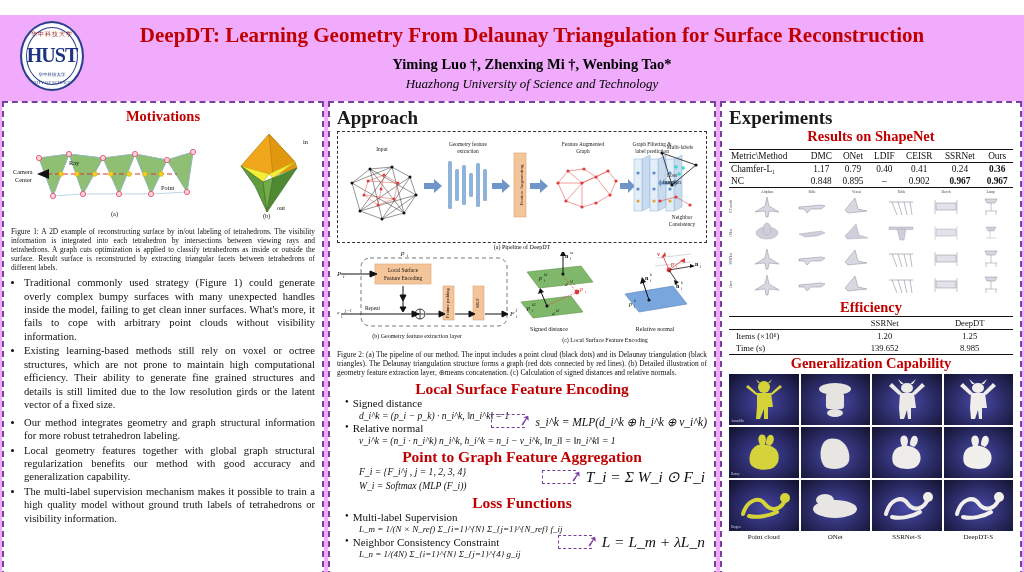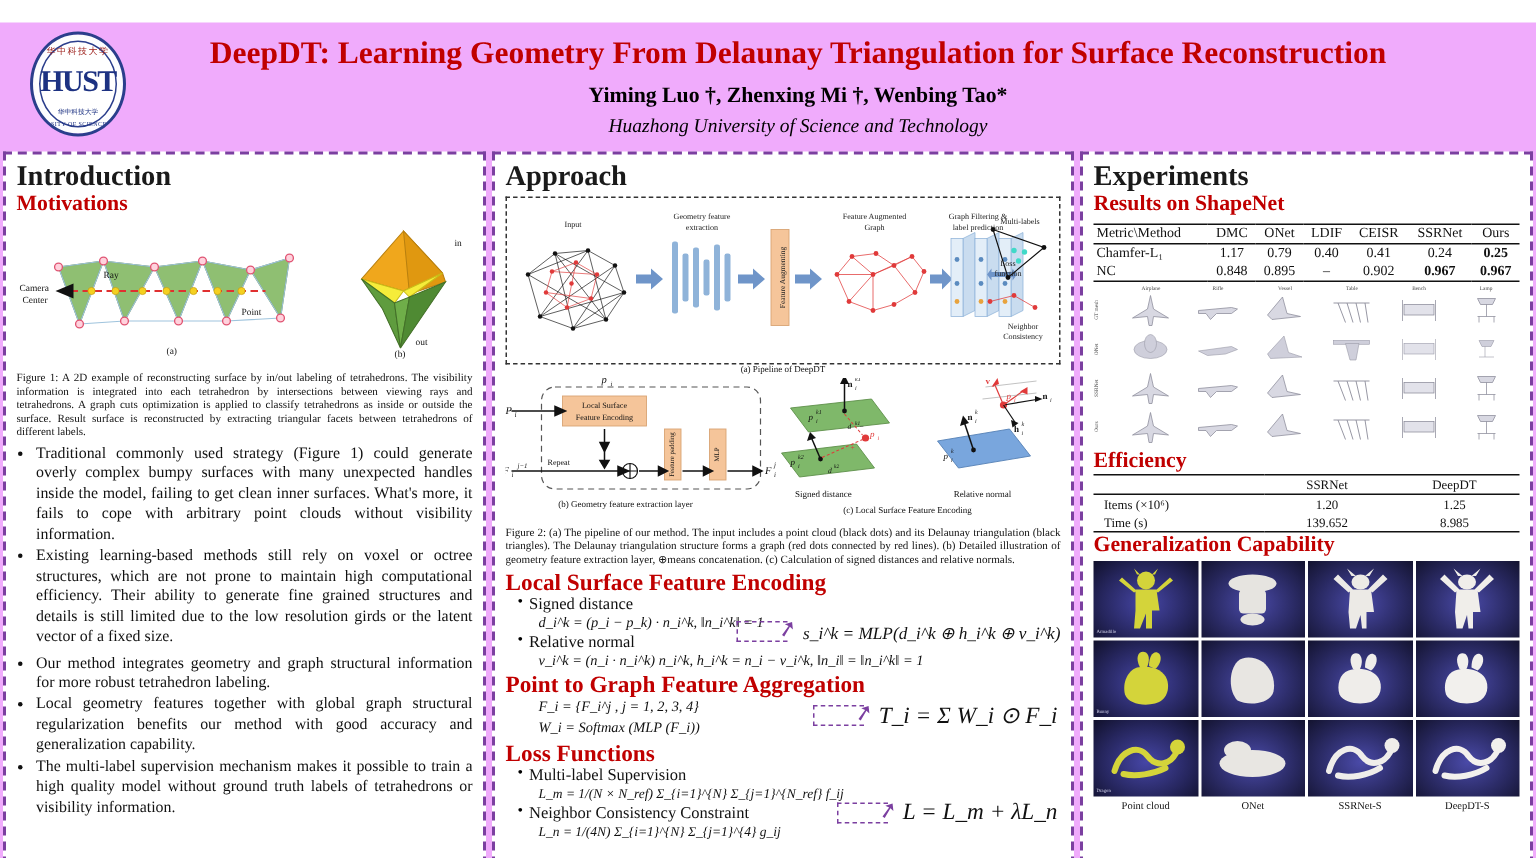--- a/index.html
+++ b/index.html
@@ -67,21 +67,21 @@
   .col-left   { width: 322px; margin-left:2px; }
   .col-mid    { width: 388px; margin-left:4px; }
   .col-right  { width: 302px; margin-left:4px; }
 
   h1.sec {
     font-size: 19px; font-weight:bold; color:#1a1a1a; line-height:1.05;
     font-family:"Liberation Serif", serif;
   }
   h2.sub {
     font-size: 14.5px; font-weight:bold; color:#c00000; line-height:1.1;
-    font-family:"Liberation Serif", serif; margin-top:1px;
+    font-family:"Liberation Serif", serif; margin-top:1px;text-align:center;
   }
   h2.sub.big { font-size: 15.5px; }
 
   .caption {
     font-size: 7.4px; line-height:1.22; text-align: justify; color:#111;
     font-family:"Liberation Serif", serif; margin-top:3px;
   }
   ul.bullets { margin: 4px 0 0 13px; }
   ul.bullets li {
     font-size: 10.6px; line-height:1.27; text-align: justify; color:#111;
@@ -186,21 +186,20 @@
     <div class="title-block">
       <div class="poster-title">DeepDT: Learning Geometry From Delaunay Triangulation for Surface Reconstruction</div>
       <div class="authors">Yiming Luo †, Zhenxing Mi †, Wenbing Tao*</div>
       <div class="affil">Huazhong University of Science and Technology</div>
     </div>
   </div>
 
   <div class="columns">
 
     <div class="col col-left">
-      <h1 class="sec">Introduction</h1>
       <h2 class="sub">Motivations</h2>
 
       <div class="fig1">
         <svg width="306" height="92" viewBox="0 0 306 92">
 
           <g>
             <polygon points="28,30 58,26 42,68" fill="#8fbf72" stroke="#6f9a55" stroke-width="0.8"></polygon>
             <polygon points="58,26 92,30 72,66" fill="#8fbf72" stroke="#6f9a55" stroke-width="0.8"></polygon>
             <polygon points="92,30 124,26 108,66" fill="#8fbf72" stroke="#6f9a55" stroke-width="0.8"></polygon>
             <polygon points="124,26 156,32 140,66" fill="#8fbf72" stroke="#6f9a55" stroke-width="0.8"></polygon>
@@ -619,21 +618,21 @@
           <th>SSRNet</th>
           <th>Ours</th>
         </tr>
         <tr>
           <td>Chamfer-L₁</td>
           <td>1.17</td>
           <td>0.79</td>
           <td>0.40</td>
           <td>0.41</td>
           <td>0.24</td>
-          <td class="bold">0.25</td>
+          <td class="bold">0.36</td>
         </tr>
         <tr class="last">
           <td>NC</td>
           <td>0.848</td>
           <td>0.895</td>
           <td>–</td>
           <td>0.902</td>
           <td class="bold">0.967</td>
           <td class="bold">0.967</td>
         </tr>

